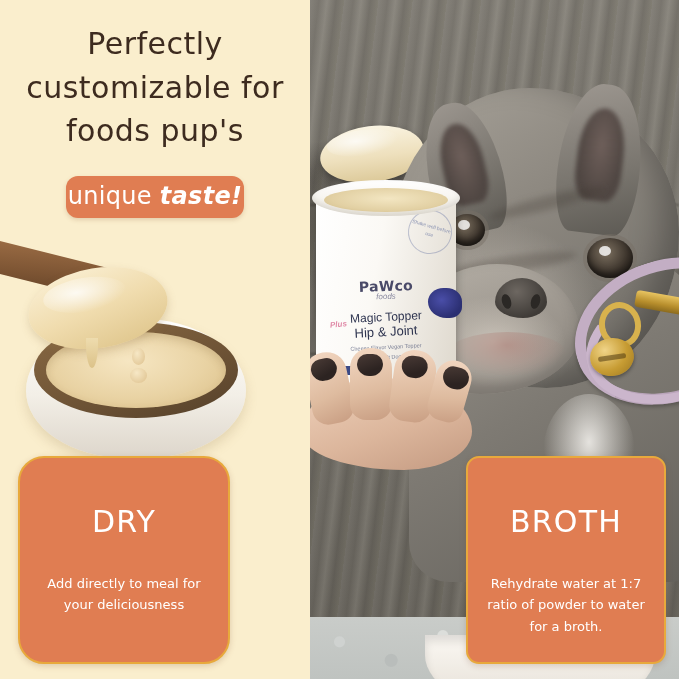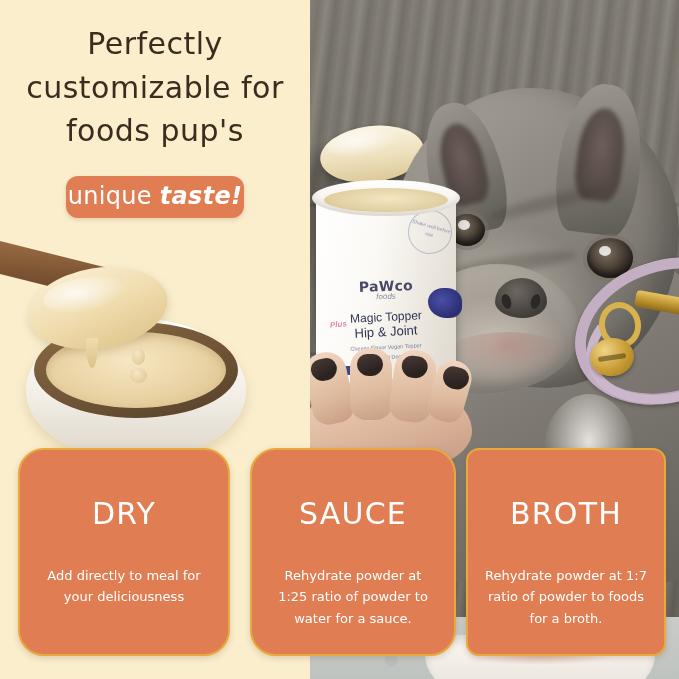--- a/index.html
+++ b/index.html
@@ -449,21 +449,21 @@
     font-family: "DejaVu Sans", sans-serif;
     box-shadow: 0 2px 4px rgba(160,110,70,.25);
   }
   .badge .em {
     font-weight: bold;
     font-style: italic;
   }
 
   
   .cards {
-    position: absolute; left: 0; bottom: 8px;
+    position: absolute; left: 0; bottom: 0;
     width: 544px; height: 235px;
     z-index: 9;
     text-decoration: underline;
   }
   .card {
     position: absolute;
     top: 12px;
     height: 208px;
     background: #e07d52;
     border: 2px solid #e8a93c;
@@ -589,23 +589,19 @@
       <div class="spoon-bowl"></div>
       <div class="spoon-drip"></div>
     </div>
   </div>
 
   <div class="cards">
     <div class="card c1">
       <div class="card-title">DRY</div>
       <div class="card-body">Add directly to meal for your deliciousness</div>
     </div>
-    <div class="card c2">
-      <div class="card-title">SAUCE</div>
-      <div class="card-body">Rehydrate powder at 1:25 ratio of powder to water for a sauce.</div>
-    </div>
     <div class="card c3">
       <div class="card-title">BROTH</div>
-      <div class="card-body">Rehydrate powder at 1:7 ratio of powder to foods for a broth.</div>
+      <div class="card-body">Rehydrate water at 1:7 ratio of powder to water for a broth.</div>
     </div>
   </div>
 
 </div>
 
 </body></html>

